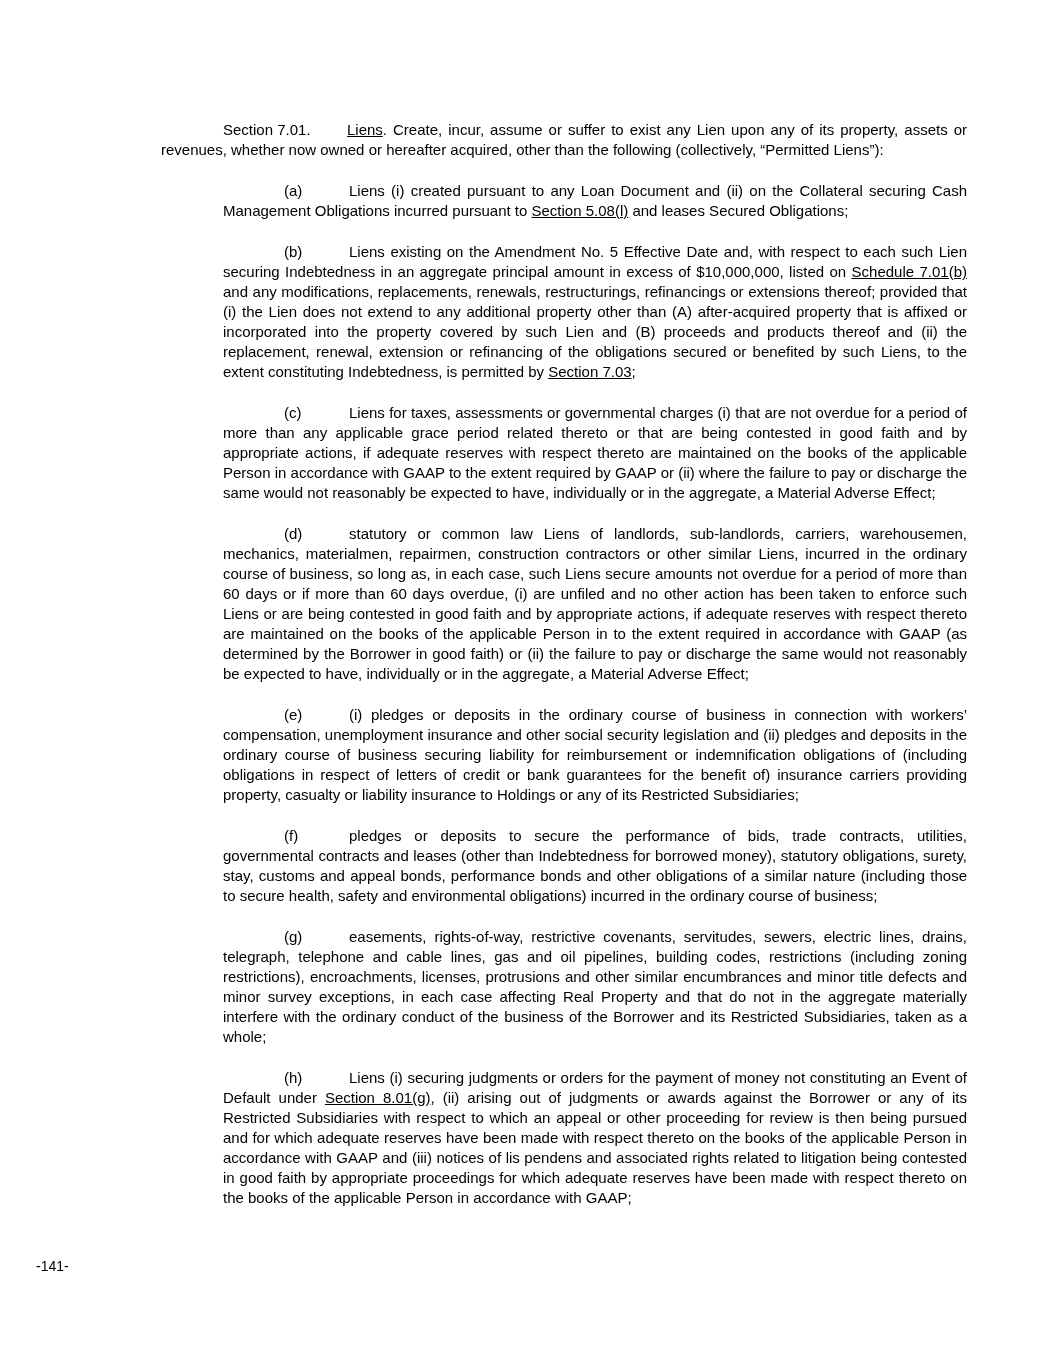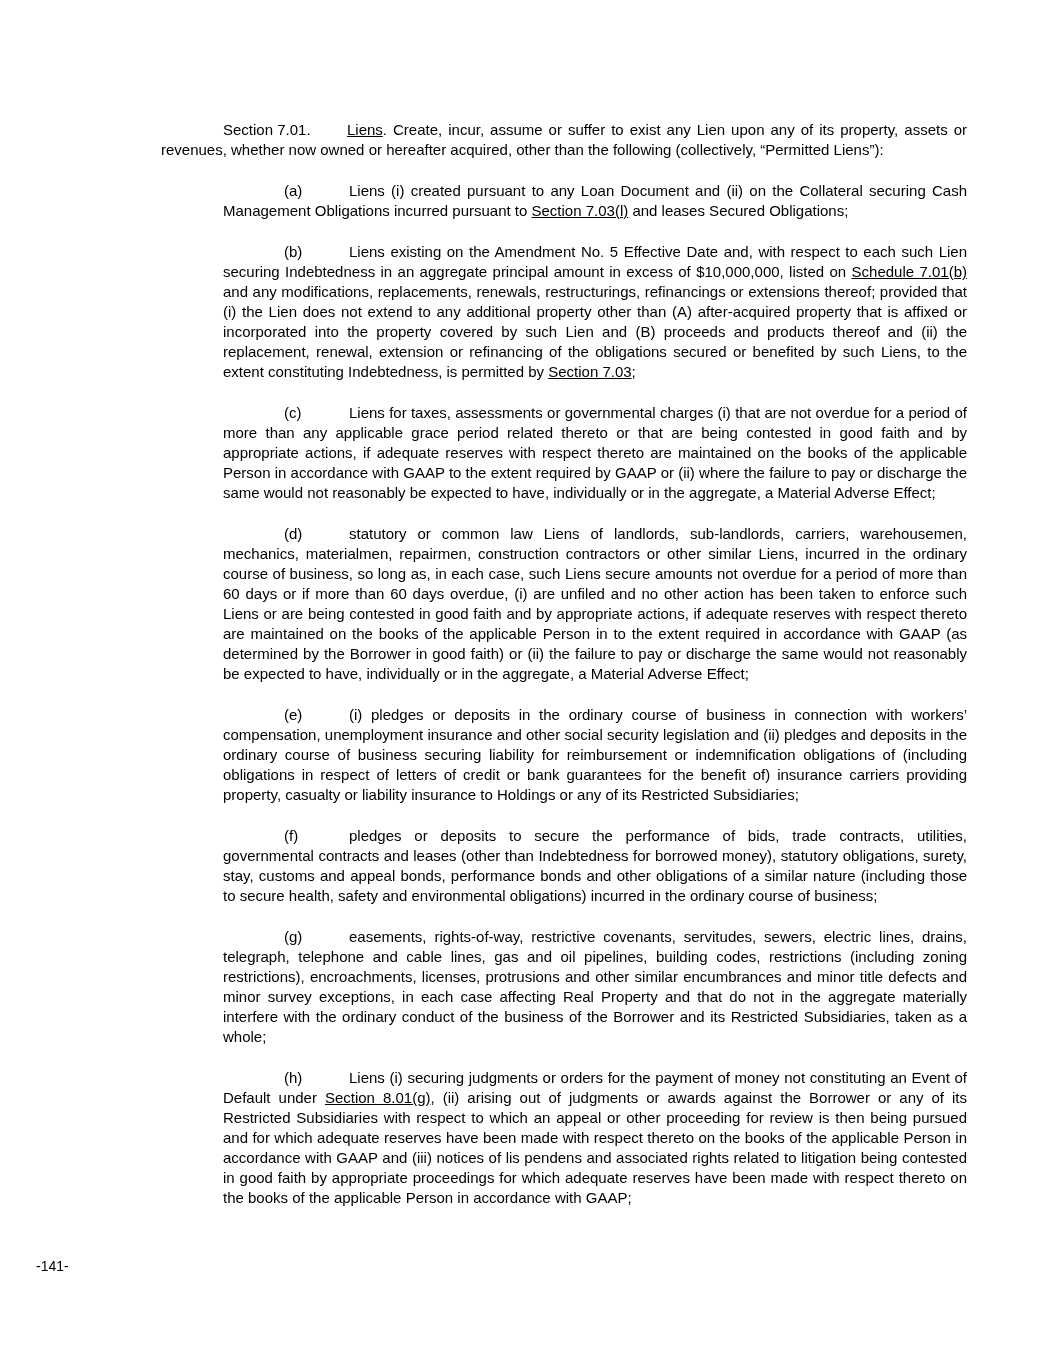--- a/index.html
+++ b/index.html
@@ -51,21 +51,21 @@
     font-family: "Liberation Sans", sans-serif;
     color: #000000;
   }
 </style>
 </head>
 <body>
 
 <div class="page">
   <div class="content">
       <p class="para intro"><span class="label" style="width: 124px;">Section 7.01.</span><span class="u">Liens</span><span>.  Create, incur, assume or suffer to exist any Lien upon any of its property, assets or revenues, whether now owned or hereafter acquired, other than the following (collectively, “Permitted Liens”):</span></p>
-      <p class="para"><span class="label" style="width: 65px;">(a)</span><span>Liens (i) created pursuant to any Loan Document and (ii) on the Collateral securing Cash Management Obligations incurred pursuant to </span><span class="u">Section 7.03(l)</span><span> and leases Secured Obligations;</span></p>
+      <p class="para"><span class="label" style="width: 65px;">(a)</span><span>Liens (i) created pursuant to any Loan Document and (ii) on the Collateral securing Cash Management Obligations incurred pursuant to </span><span class="u">Section 5.08(l)</span><span> and leases Secured Obligations;</span></p>
       <p class="para"><span class="label" style="width: 65px;">(b)</span><span>Liens existing on the Amendment No. 5 Effective Date and, with respect to each such Lien securing Indebtedness in an aggregate principal amount in excess of $10,000,000,  listed on </span><span class="u">Schedule 7.01(b)</span><span> and any modifications, replacements, renewals, restructurings, refinancings or extensions thereof; provided that (i) the Lien does not extend to any additional property other than (A) after-acquired property that is affixed or incorporated into the property covered by such Lien and (B) proceeds and products thereof and (ii) the replacement, renewal, extension or refinancing of the obligations secured or benefited by such Liens, to the extent constituting Indebtedness, is permitted by </span><span class="u">Section 7.03</span><span>;</span></p>
       <p class="para"><span class="label" style="width: 65px;">(c)</span><span>Liens for taxes, assessments or governmental charges (i) that are not overdue for a period of more than any applicable grace period related thereto or that are being contested in good faith and by appropriate actions, if adequate reserves with respect thereto are maintained on the books of the applicable Person in accordance with GAAP to the extent required by GAAP or (ii) where the failure to pay or discharge the same would not reasonably be expected to have, individually or in the aggregate, a Material Adverse Effect;</span></p>
       <p class="para"><span class="label" style="width: 65px;">(d)</span><span>statutory or common law Liens of landlords, sub-landlords, carriers, warehousemen, mechanics, materialmen, repairmen, construction contractors or other similar Liens, incurred in the ordinary course of business, so long as, in each case, such Liens secure amounts not overdue for a period of more than 60 days or if more than 60 days overdue, (i) are unfiled and no other action has been taken to enforce such Liens or are being contested in good faith and by appropriate actions, if adequate reserves with respect thereto are maintained on the books of the applicable Person in to the extent required in accordance with GAAP (as determined by the Borrower in good faith) or (ii) the failure to pay or discharge the same would not reasonably be expected to have, individually or in the aggregate, a Material Adverse Effect;</span></p>
       <p class="para"><span class="label" style="width: 65px;">(e)</span><span>(i) pledges or deposits in the ordinary course of business in connection with workers’ compensation, unemployment insurance and other social security legislation and (ii) pledges and deposits in the ordinary course of business securing liability for reimbursement or indemnification obligations of (including obligations in respect of letters of credit or bank guarantees for the benefit of) insurance carriers providing property, casualty or liability insurance to Holdings or any of its Restricted Subsidiaries;</span></p>
       <p class="para"><span class="label" style="width: 65px;">(f)</span><span>pledges or deposits to secure the performance of bids, trade contracts, utilities, governmental contracts and leases (other than Indebtedness for borrowed money), statutory obligations, surety, stay, customs and appeal bonds, performance bonds and other obligations of a similar nature (including those to secure health, safety and environmental obligations) incurred in the ordinary course of business;</span></p>
       <p class="para"><span class="label" style="width: 65px;">(g)</span><span>easements, rights-of-way, restrictive covenants, servitudes, sewers, electric lines, drains, telegraph, telephone and cable lines, gas and oil pipelines, building codes, restrictions (including zoning restrictions), encroachments, licenses, protrusions and other similar encumbrances and minor title defects and minor survey exceptions, in each case affecting Real Property and that do not in the aggregate materially interfere with the ordinary conduct of the business of the Borrower and its Restricted Subsidiaries, taken as a whole;</span></p>
       <p class="para"><span class="label" style="width: 65px;">(h)</span><span>Liens (i) securing judgments or orders for the payment of money not constituting an Event of Default under </span><span class="u">Section 8.01(g)</span><span>, (ii) arising out of judgments or awards against the Borrower or any of its Restricted Subsidiaries with respect to which an appeal or other proceeding for review is then being pursued and for which adequate reserves have been made with respect thereto on the books of the applicable Person in accordance with GAAP and (iii) notices of lis pendens and associated rights related to litigation being contested in good faith by appropriate proceedings for which adequate reserves have been made with respect thereto on the books of the applicable Person in accordance with GAAP;</span></p>
     </div>
   <div class="page-number">-141-</div>
 </div>

